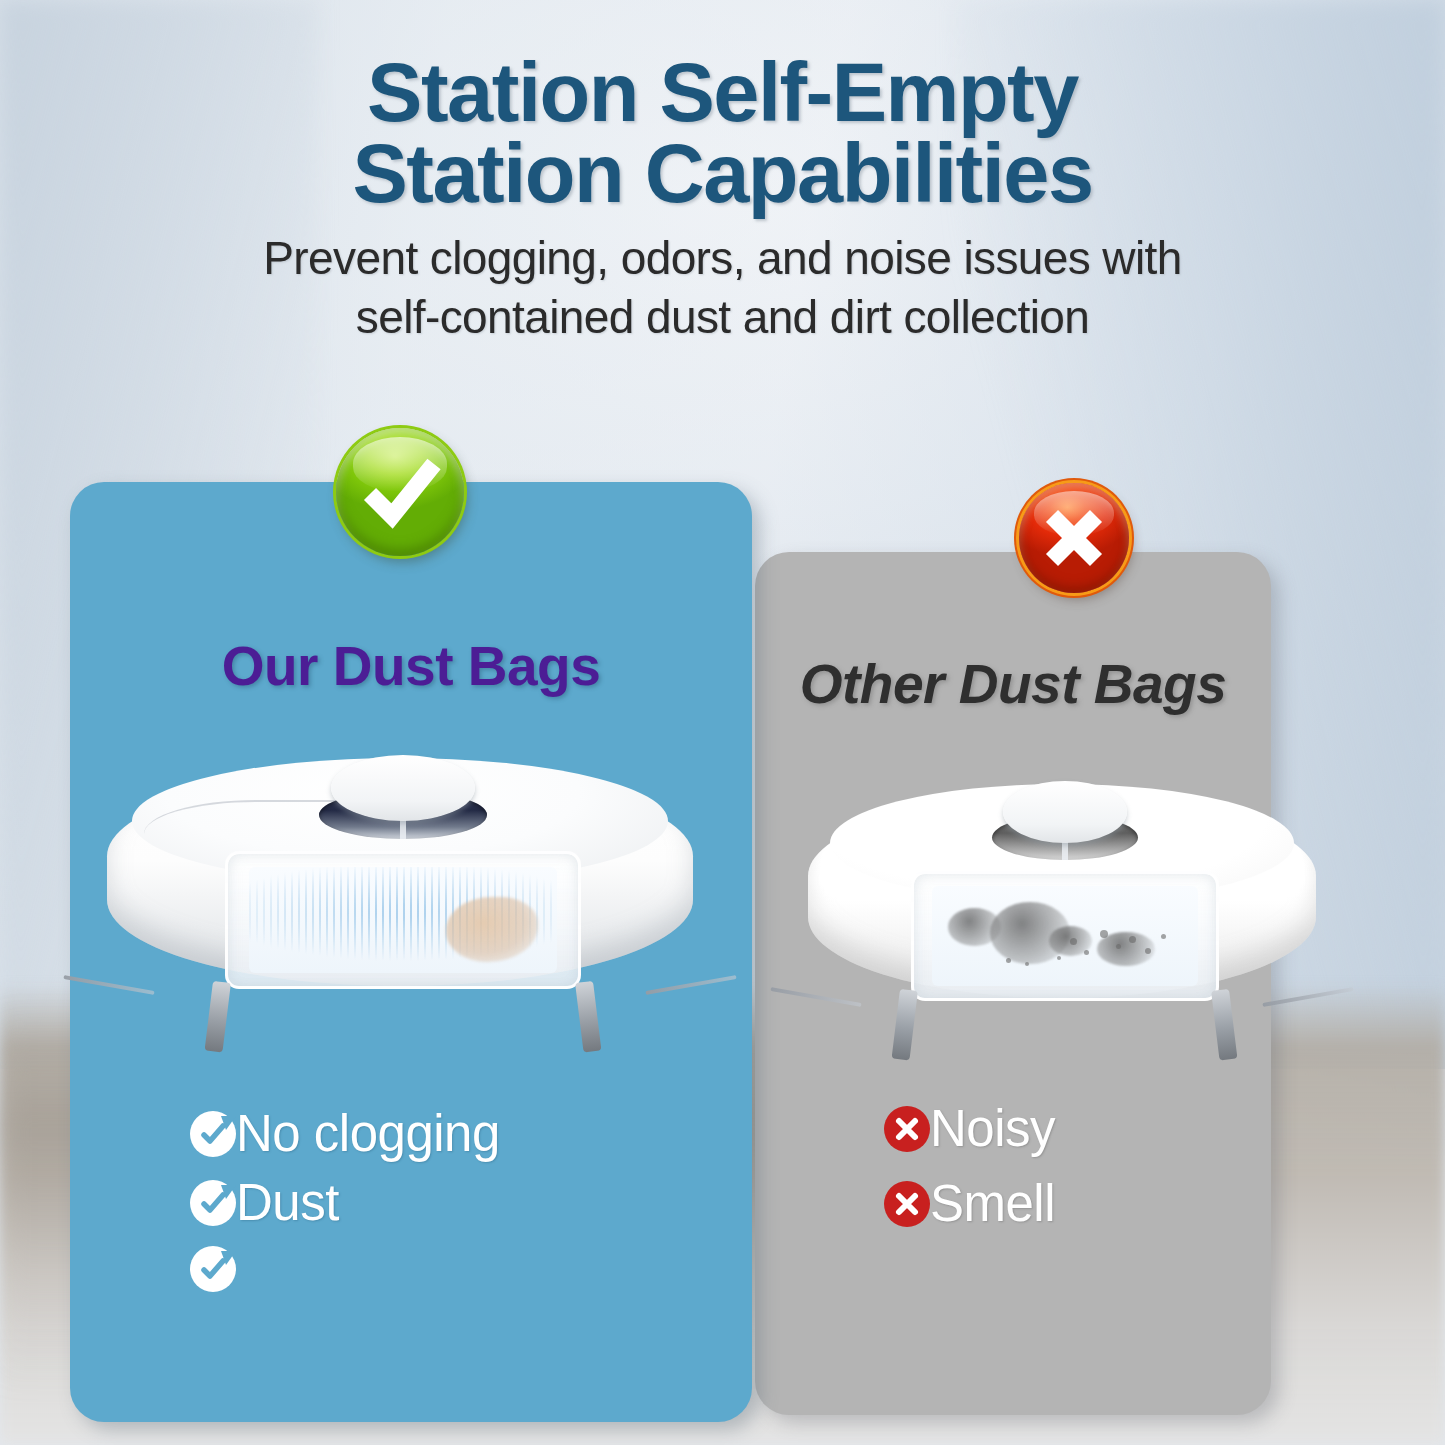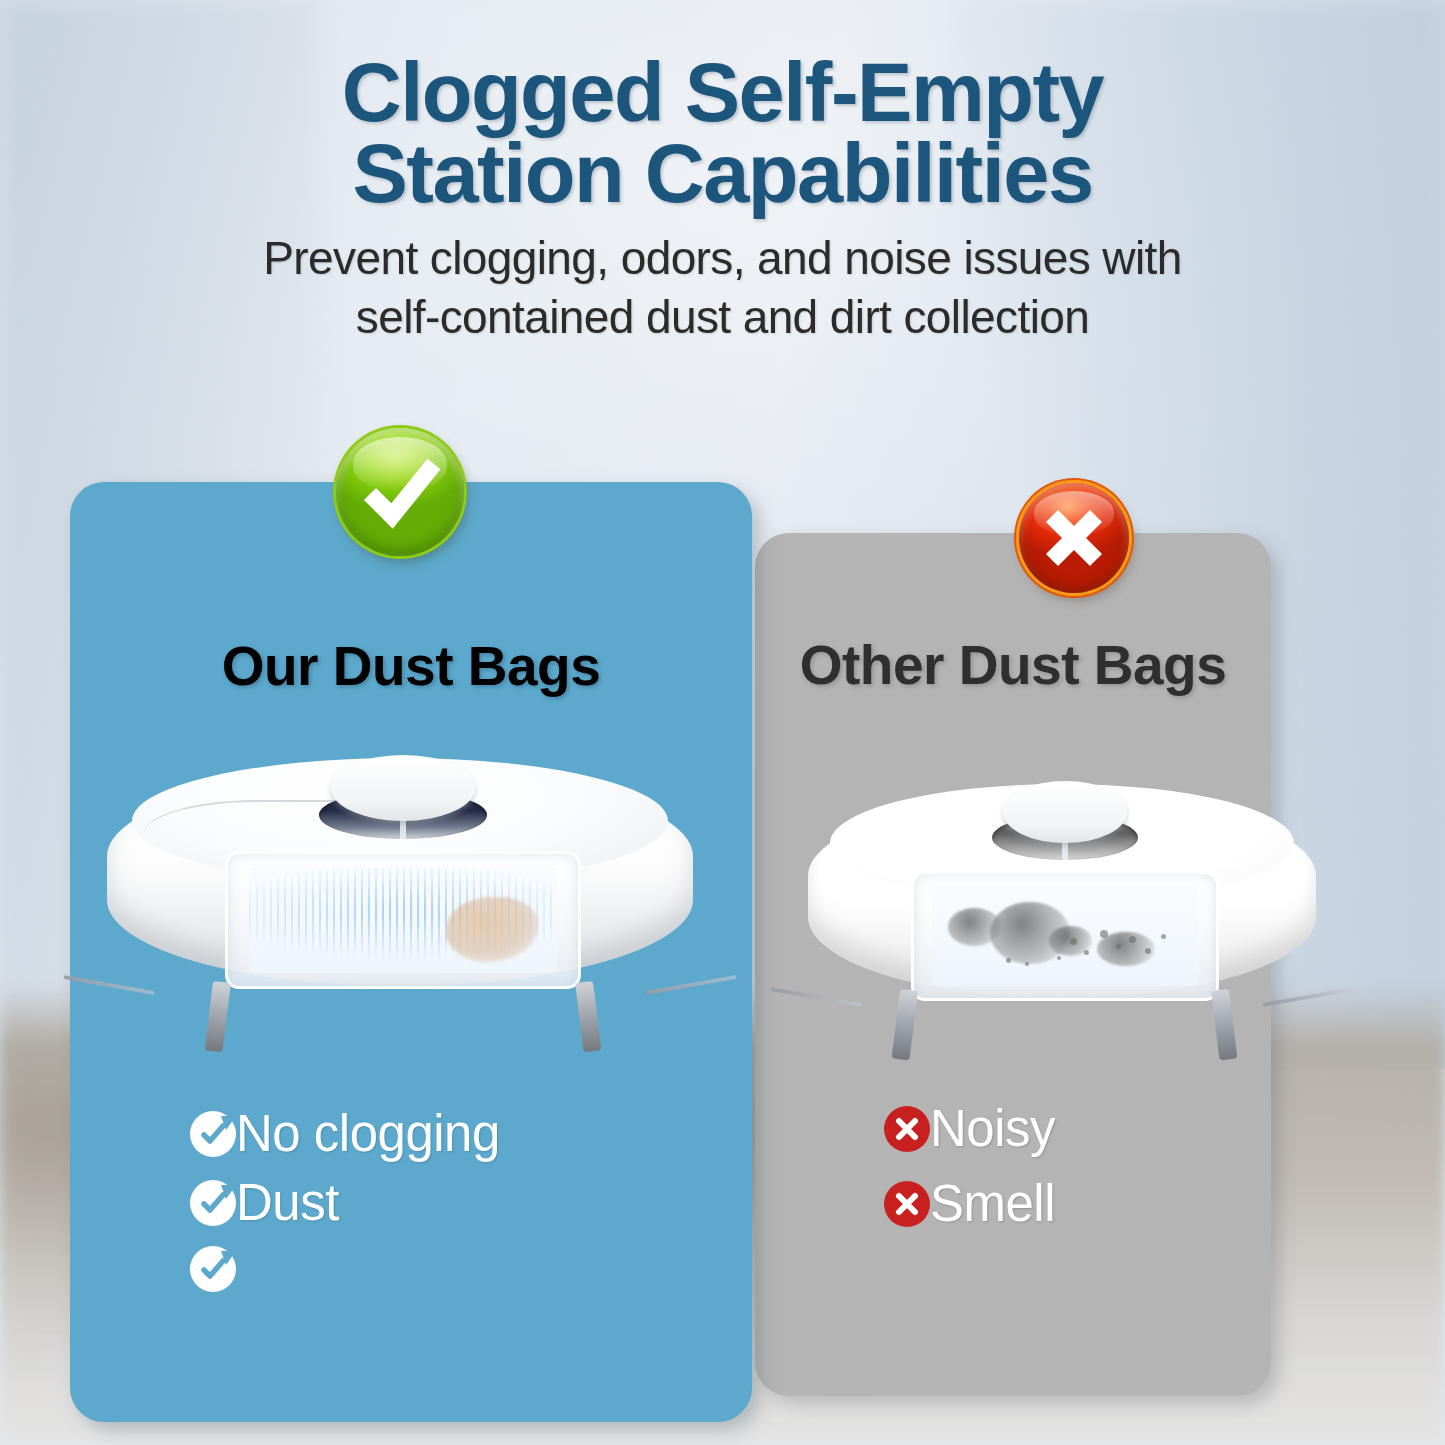--- a/index.html
+++ b/index.html
@@ -106,26 +106,27 @@
     left: 70px;
     top: 482px;
     width: 682px;
     height: 940px;
     background: #5da9cd;
     box-shadow: 8px 8px 18px rgba(90,105,120,0.35);
     z-index: 3;
   }
   .card.bad {
     left: 755px;
-    top: 533px;
+    top: 552px;
     width: 516px;
     height: 863px;
     background: #b4b4b4;
     box-shadow: 8px 8px 18px rgba(95,100,108,0.30);
     z-index: 2;
+    font-style: italic;
   }
 
   .card-title {
     position: absolute;
     left: 0; right: 0;
     text-align: center;
     font-weight: bold;
     font-size: 55px;
     letter-spacing: -0.5px;
   }
@@ -358,31 +359,31 @@
     <div class="bg-sky"></div>
     <div class="bg-sky-tint"></div>
     <div class="bg-left-wash"></div>
     <div class="bg-right-wash"></div>
     <div class="bg-floor"></div>
     <div class="bg-floor-streak"></div>
   </div>
 
   <div class="header">
     <h1 class="title" style="color: rgb(29, 86, 124);">
-      <span>Clogged Self-Empty</span><br>
+      <span>Station Self-Empty</span><br>
       <span>Station Capabilities</span>
     </h1>
     <p class="subtitle" style="color: rgb(43, 43, 43);">
       <span>Prevent clogging, odors, and noise issues with</span><br>
       <span>self-contained dust and dirt collection</span>
     </p>
   </div>
 
   <div class="card good" style="background: rgb(93, 169, 205);">
-    <div class="card-title" style="color: #000000;">Our Dust Bags</div>
+    <div class="card-title" style="color: #4c1d95;">Our Dust Bags</div>
   </div>
 
   <div class="robot-wrap good">
     <div class="rb-body"></div>
     <div class="rb-top"></div>
     <div class="rb-seam"></div>
     <div class="rb-lidar-ring"></div>
     <div class="rb-lidar"></div>
     <div class="rb-bin">
       <div class="rb-bin-win">

